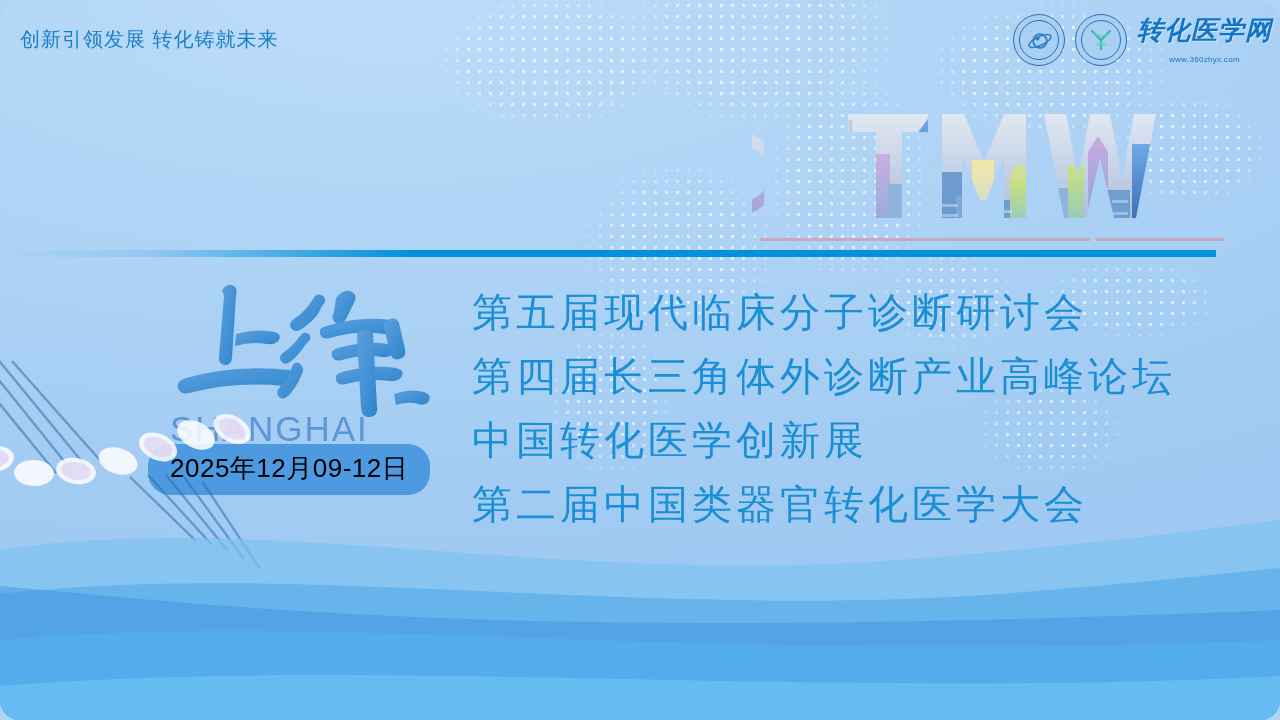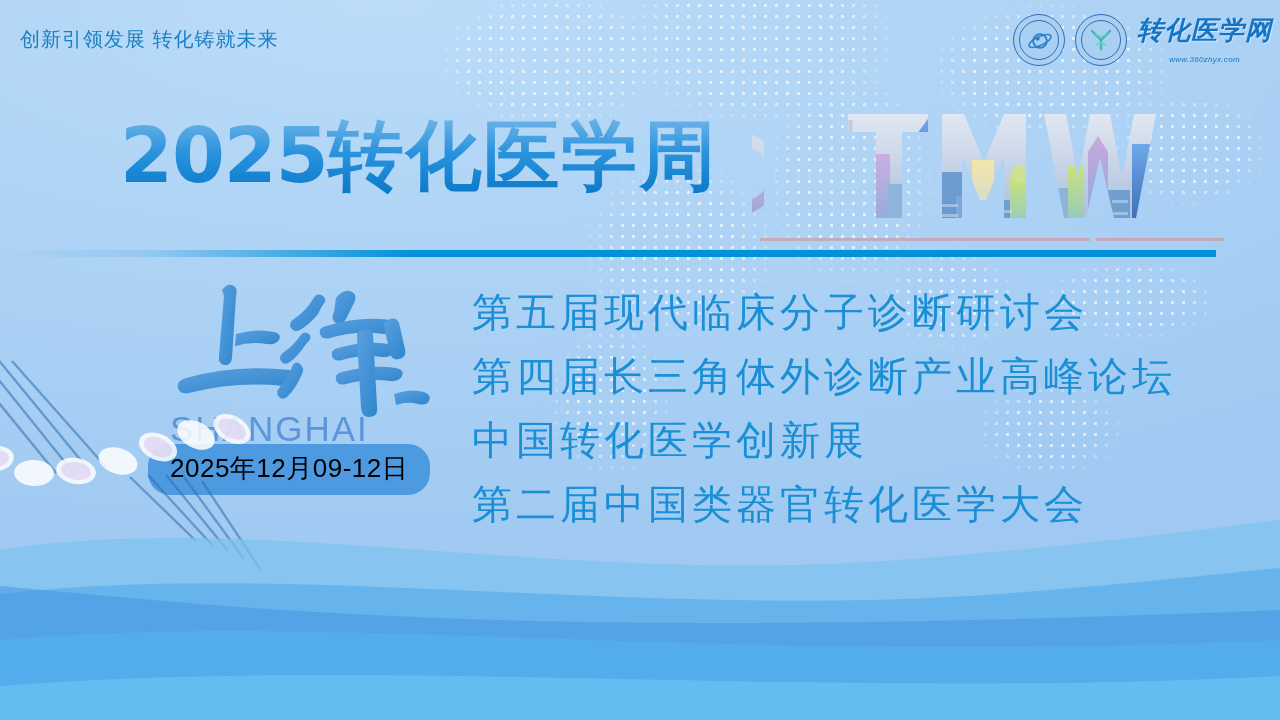--- a/index.html
+++ b/index.html
@@ -6,20 +6,21 @@
   html,body { width:1280px; height:720px; overflow:hidden; }
   body {
     font-family:"Liberation Sans","DejaVu Sans",sans-serif;
     background:#b0d4f6;
     position:relative;
   }
   #poster {
     position:absolute; inset:0; width:1280px; height:720px; overflow:hidden;
     background:
       radial-gradient(120% 80% at 30% 0%, #bcdcf9 0%, #aed3f5 45%, #9fc9f2 100%);
+    border-radius: 20px;
   }
   
   .dotmap {
     position:absolute; top:0; left:430px; width:850px; height:620px;
     background-image:
       radial-gradient(circle at 50% 50%, rgba(255,255,255,.75) 1.6px, transparent 1.9px);
     background-size:11px 11px;
     -webkit-mask-image:
       radial-gradient(ellipse 150px 90px at 120px 60px, #000 55%, transparent 76%),
       radial-gradient(ellipse 190px 120px at 330px 40px, #000 50%, transparent 74%),
@@ -62,21 +63,21 @@
           border:1.5px solid #2a6fb5; }
   .seal-inner { position:absolute; inset:10px; display:flex;
           align-items:center; justify-content:center; }
   .brandmark { display:flex; flex-direction:column; align-items:center; }
   .brandmark .cn {
     font-size:26px; font-weight:bold; color:#1474c4; letter-spacing:1px;
     font-style:italic; line-height:1;
     text-shadow:1px 1px 0 #cde6fb;
   }
   .brandmark .url {
-    font-size:8px; color:#1474c4; letter-spacing:.3px; font-style:italic;
+    font-size:8px; color:#1474c4; letter-spacing:.3px; 
     margin-top:12px;
   }
   
   .title-block { position:absolute; left:120px; top:118px; }
   .title-main {
     font-size:76px; font-weight:bold; line-height:1; white-space:nowrap;
     letter-spacing:2px;
     background:linear-gradient(180deg,#6fb3e8 0%,#2a93dd 45%,#0b7ac9 100%);
     -webkit-background-clip:text; background-clip:text; color:transparent;
     -webkit-text-fill-color:transparent;
@@ -146,23 +147,20 @@
       </svg>
     </div>
 
     <div class="brandmark">
       <div class="cn">转化医学网</div>
       <div class="url">www.360zhyx.com</div>
     </div>
   </div>
 
   <div class="title-block">
-    <div class="title-main">
-      <span class="yr">2025</span><span>转化医学周</span>
-    </div>
   </div>
 
   <div class="skyline">
     <svg viewBox="0 0 478 145" width="478" height="145" aria-hidden="true">
       <defs>
         <linearGradient id="gA" x1="0" y1="0" x2="0" y2="1">
           <stop offset="0%" stop-color="#e8edf5"></stop>
             <stop offset="100%" stop-color="#9fb4d6"></stop>
         </linearGradient>
         <linearGradient id="gB" x1="0" y1="0" x2="0" y2="1">

